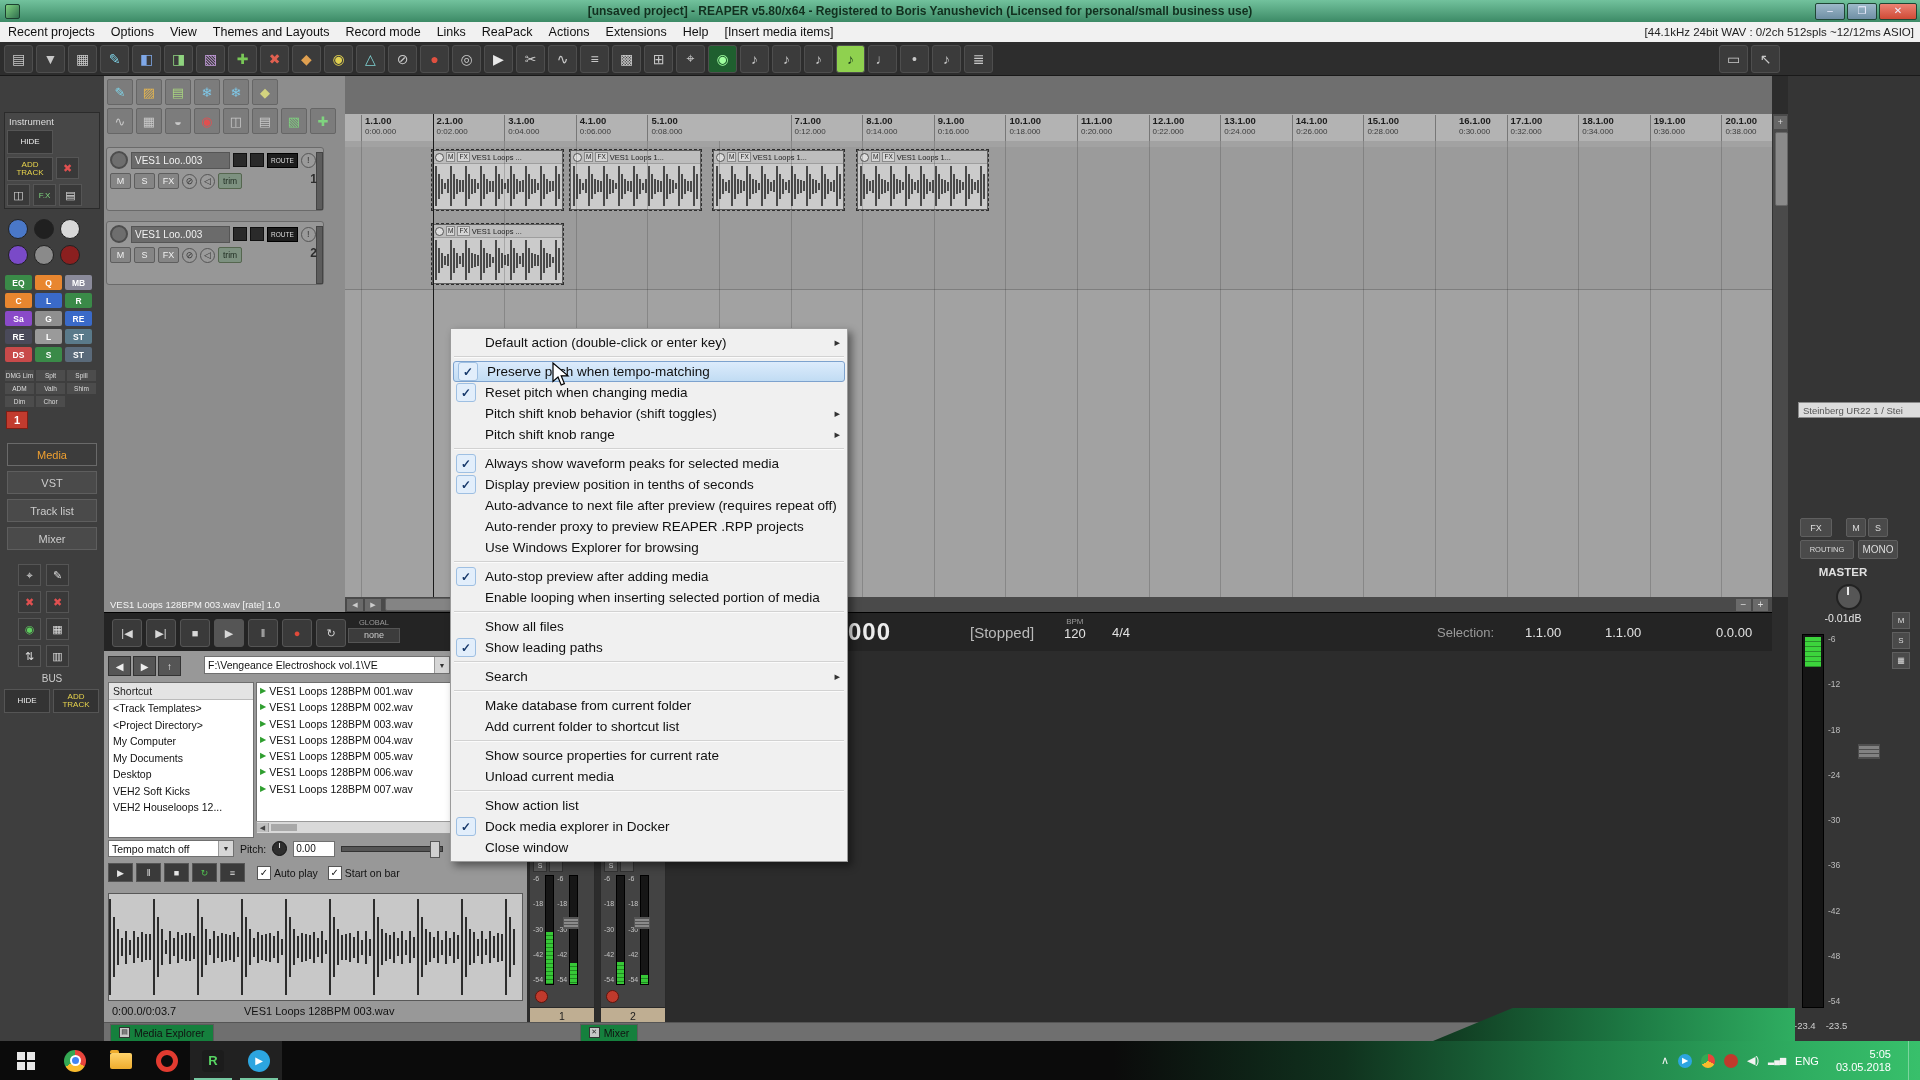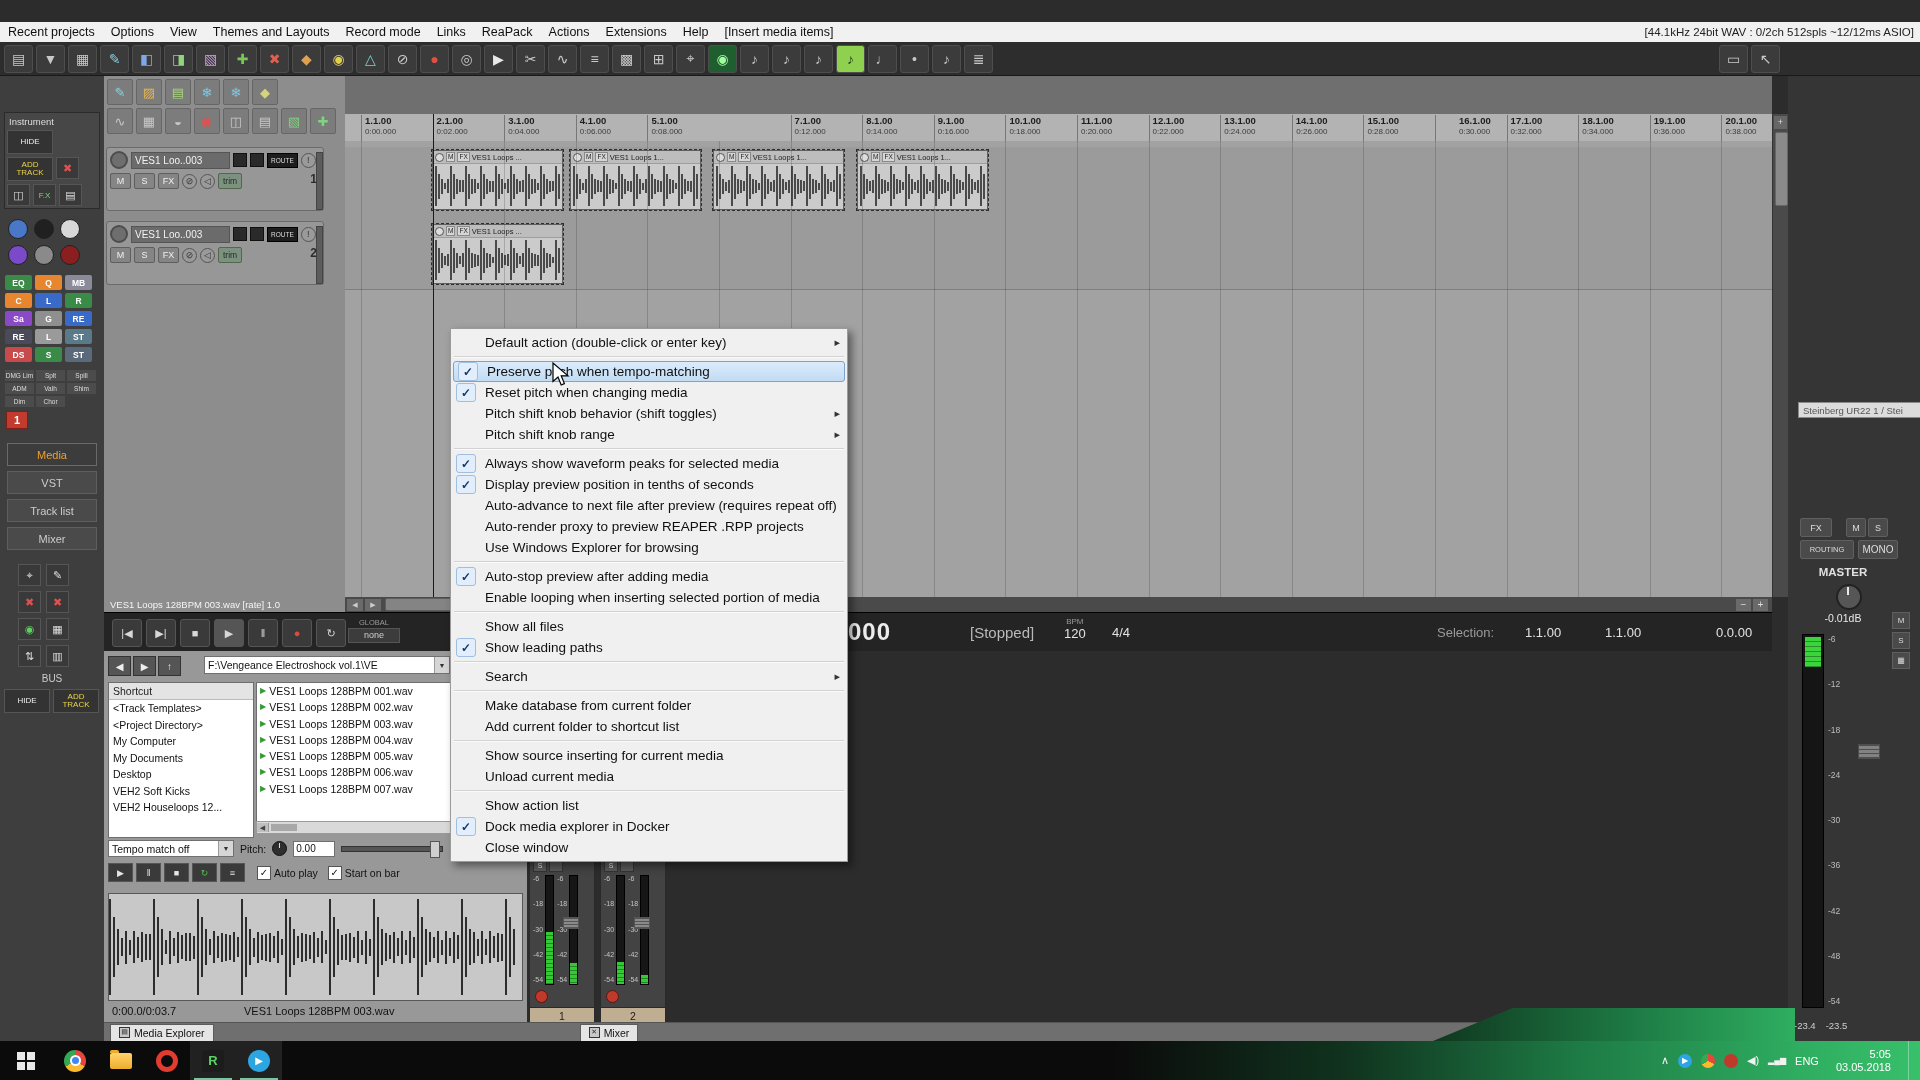--- a/index.html
+++ b/index.html
@@ -138,21 +138,21 @@
   .hslider{position:relative;height:4px;background:#555;border:1px solid #333;}
   .hslider .hnd{position:absolute;top:-6px;width:8px;height:15px;background:#cfcfcf;border:1px solid #555;}
   .me-btn{width:23px;height:17px;background:#3a3a3a;border:1px solid #555;color:#e6e6e6;font-size:9px;display:flex;align-items:center;justify-content:center;}
   .chkrow{display:flex;align-items:center;gap:3px;font-size:10.5px;color:#111;}
   .chk{width:12px;height:12px;background:#fff;border:1px solid #555;font-size:10px;line-height:11px;text-align:center;color:#111;}
   .preview{position:absolute;left:4px;top:242px;width:413px;height:106px;background:#c8c8c8;border:1px solid #585858;color:#2d2d2d;
            display:flex;align-items:center;overflow:hidden;}
   .preview i{display:block;width:2px;margin-right:2px;background:currentColor;}
   .me-readout{position:absolute;top:354px;font-size:11px;color:#111;white-space:nowrap;}
   .docker-strip{position:absolute;left:0;top:371px;width:1668px;height:19px;background:#6f6f6f;border-top:1px solid #555;display:flex;align-items:center;gap:6px;}
-  .dk-tab{height:16px;background:#e5e5e5;border:1px solid #5c5c5c;display:flex;align-items:center;gap:4px;
+  .dk-tab{height:16px;background:#15803d;border:1px solid #5c5c5c;display:flex;align-items:center;gap:4px;
           font-size:10.5px;color:#111;padding:0 8px;margin-left:6px;}
   .dk-ic{width:9px;height:9px;border:1px solid #333;background:#c8c8c8;font-size:7px;line-height:8px;text-align:center;color:#333;}
   
   .mixer-wrap{position:absolute;left:425px;top:206px;display:flex;gap:5px;}
   .mx-strip{width:64px;height:165px;background:#434343;border:1px solid #2a2a2a;position:relative;}
   .mx-top{height:13px;display:flex;gap:2px;padding:2px 3px 0 3px;}
   .mx-s{width:12px;height:10px;background:#5a5a5a;border:1px solid #333;color:#eee;font-size:7px;text-align:center;line-height:10px;}
   .mx-body{display:flex;gap:3px;padding:2px 3px;}
   .mx-col{display:flex;gap:2px;position:relative;}
   .mx-scale{display:flex;flex-direction:column;justify-content:space-between;height:108px;font-size:7px;color:#c4c4c4;}
@@ -222,20 +222,29 @@
   .tk-clock{text-align:right;font-size:11px;line-height:13px;margin:0 8px;}
   .tk-edge{width:5px;height:39px;border-left:1px solid rgba(255,255,255,.35);}
   
   .cursor{left:552px;top:362px;z-index:110;}
 </style>
 </head>
 <body>
 
 <div id="screen">
 
+  <div class="abs titlebar">
+    <span class="tb-appicon"></span>
+    <span class="tb-title">[unsaved project] - REAPER v5.80/x64 - Registered to Boris Yanushevich (Licensed for personal/small business use)</span>
+    <span class="tb-btns">
+      <span class="tb-btn">–</span>
+      <span class="tb-btn">❐</span>
+      <span class="tb-btn close">✕</span>
+    </span>
+  </div>
 
   <div class="abs menubar">
     <span style="display:flex;">
         <div class="mb-item">Recent projects</div>
         <div class="mb-item">Options</div>
         <div class="mb-item">View</div>
         <div class="mb-item">Themes and Layouts</div>
         <div class="mb-item">Record mode</div>
         <div class="mb-item">Links</div>
         <div class="mb-item">ReaPack</div>
@@ -1221,21 +1230,21 @@
         <span class="menu-check"></span>
         <span class="menu-label">Make database from current folder</span>
       </div>
       <div class="menu-item">
         <span class="menu-check"></span>
         <span class="menu-label">Add current folder to shortcut list</span>
       </div>
       <div class="menu-sep"></div>
       <div class="menu-item">
         <span class="menu-check"></span>
-        <span class="menu-label">Show source inserting for current media</span>
+        <span class="menu-label">Show source properties for current rate</span>
       </div>
       <div class="menu-item">
         <span class="menu-check"></span>
         <span class="menu-label">Unload current media</span>
       </div>
       <div class="menu-sep"></div>
       <div class="menu-item">
         <span class="menu-check"></span>
         <span class="menu-label">Show action list</span>
       </div>

